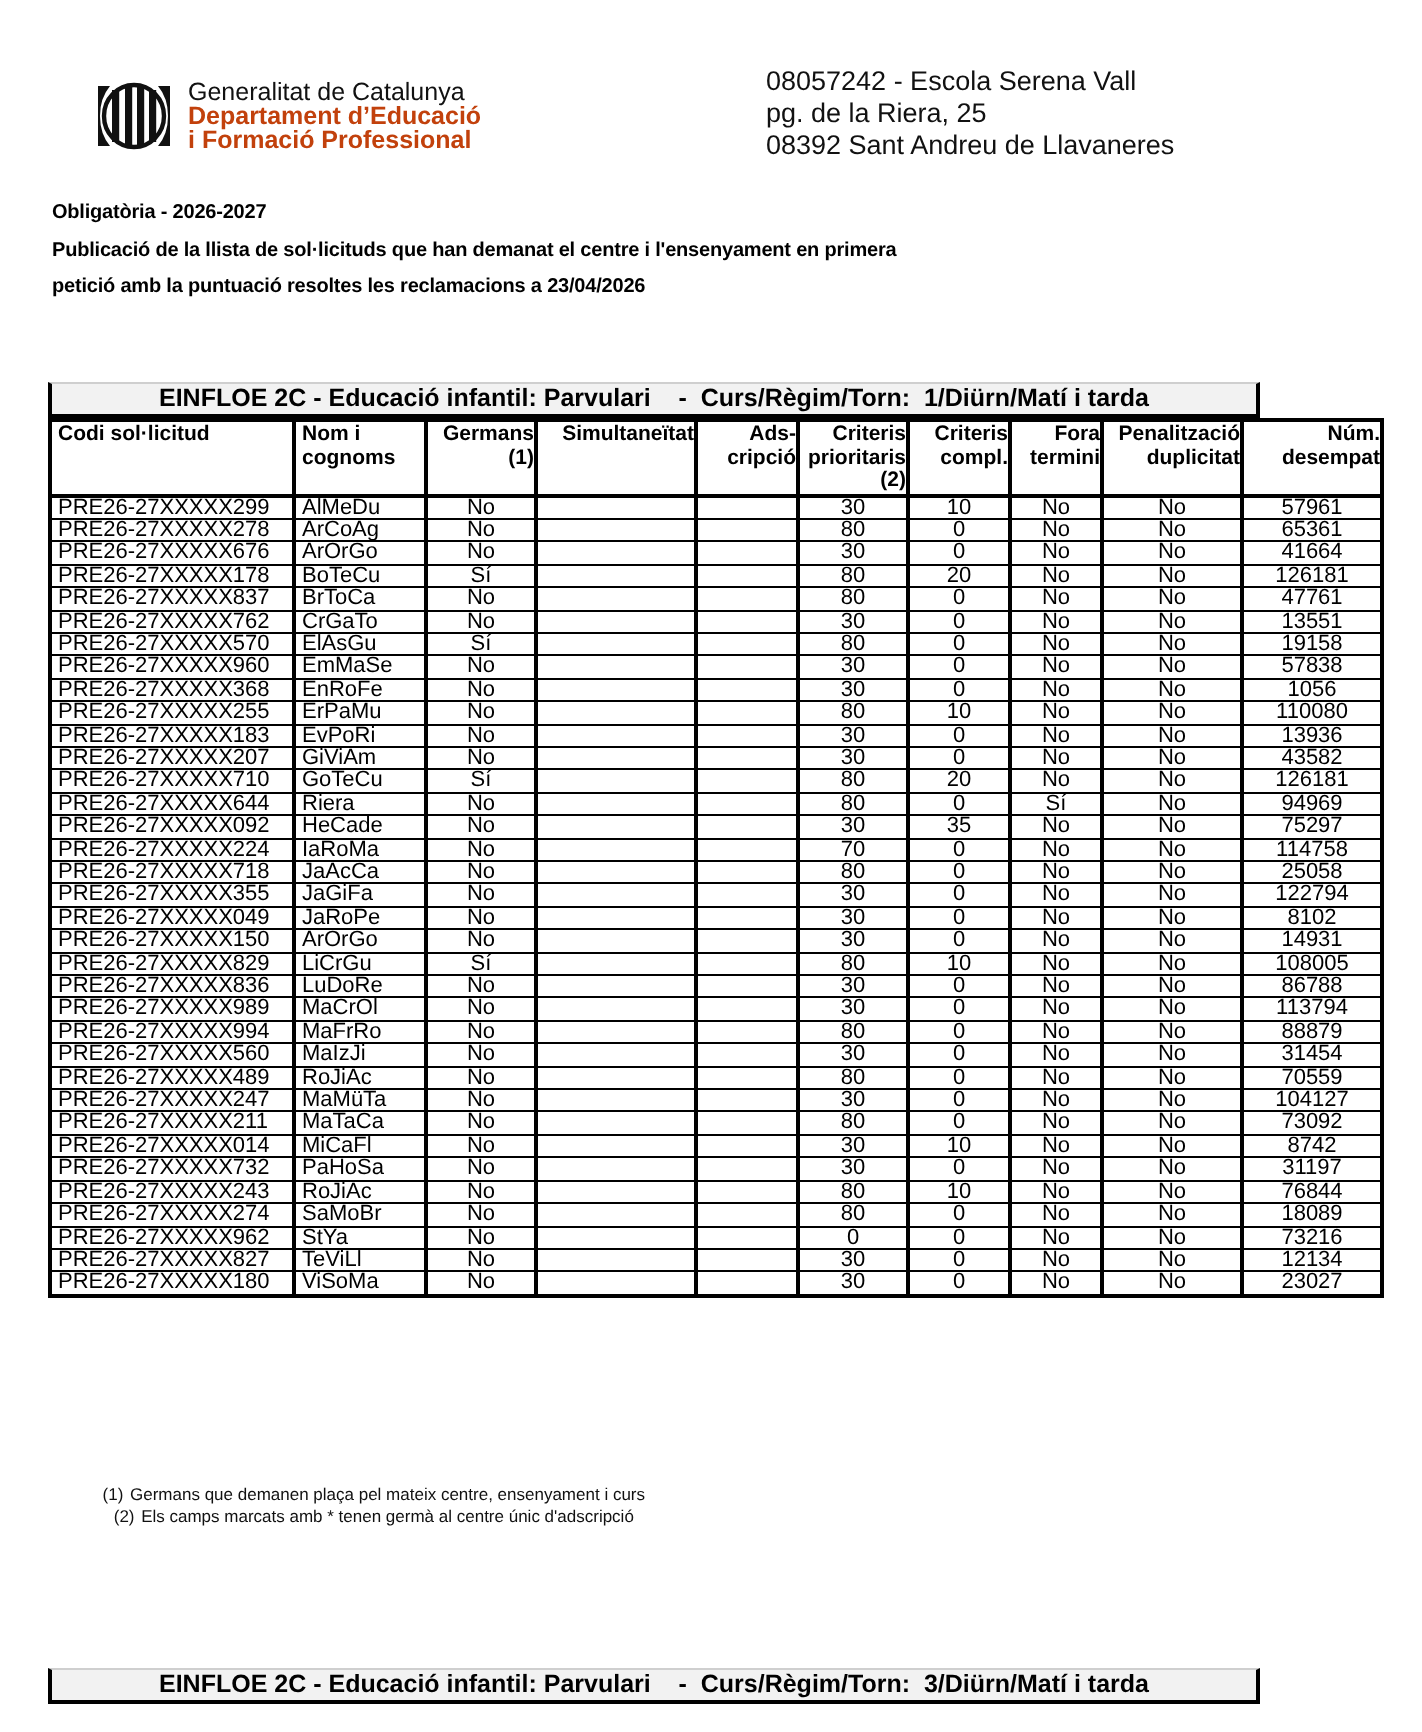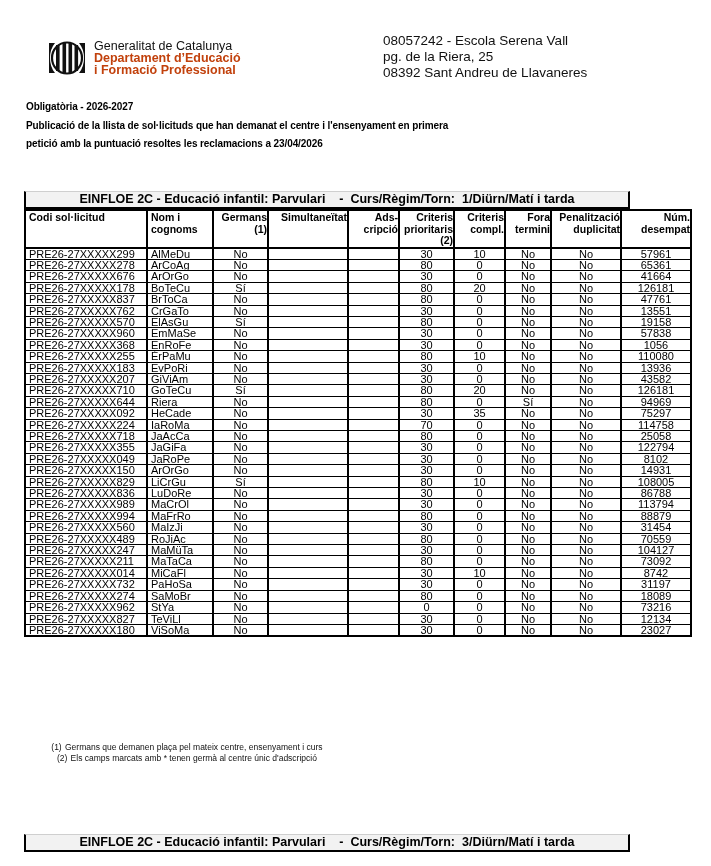--- a/index.html
+++ b/index.html
@@ -500,20 +500,32 @@
           <td>No</td>
           <td></td>
           <td></td>
           <td>30</td>
           <td>0</td>
           <td>No</td>
           <td>No</td>
           <td>31197</td>
         </tr>
         <tr>
+          <td class="left">PRE26-27XXXXX243</td>
+          <td class="left">RoJiAc</td>
+          <td>No</td>
+          <td></td>
+          <td></td>
+          <td>80</td>
+          <td>10</td>
+          <td>No</td>
+          <td>No</td>
+          <td>76844</td>
+        </tr>
+        <tr>
           <td class="left">PRE26-27XXXXX274</td>
           <td class="left">SaMoBr</td>
           <td>No</td>
           <td></td>
           <td></td>
           <td>80</td>
           <td>0</td>
           <td>No</td>
           <td>No</td>
           <td>18089</td>

